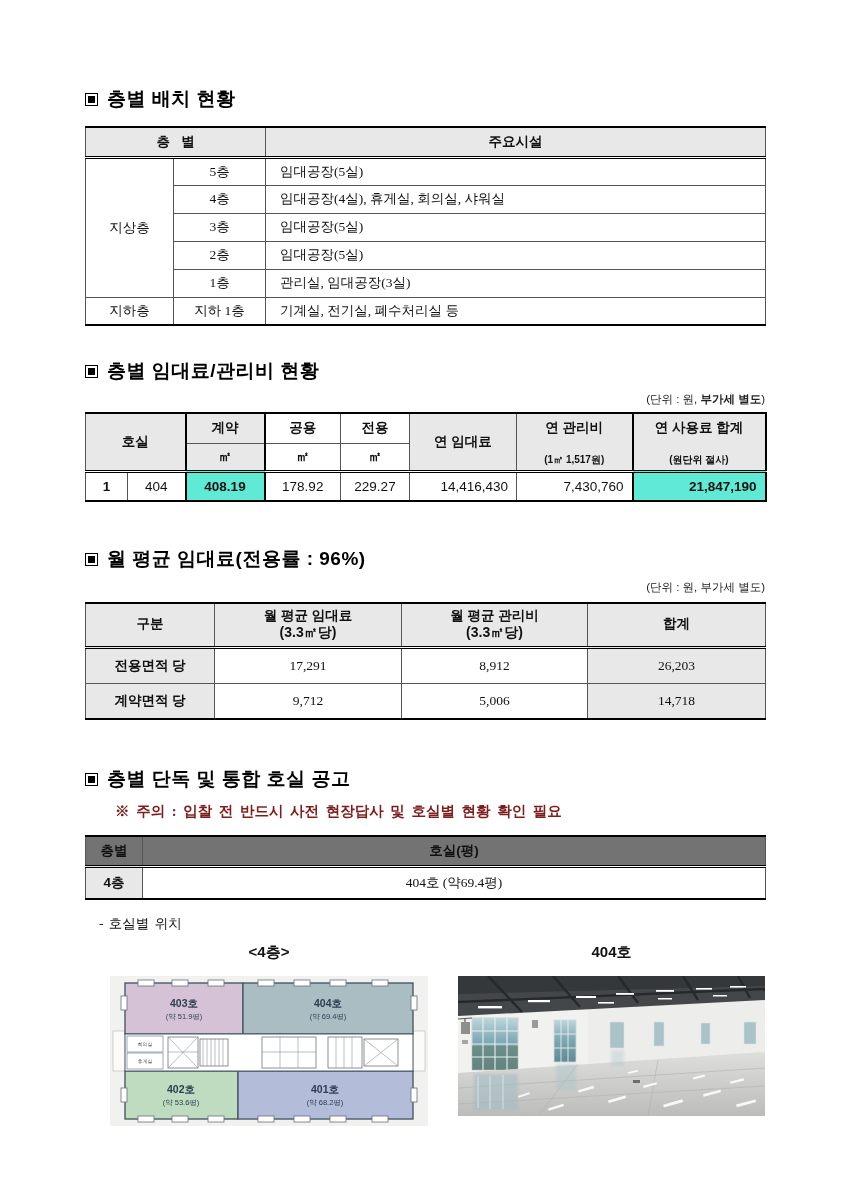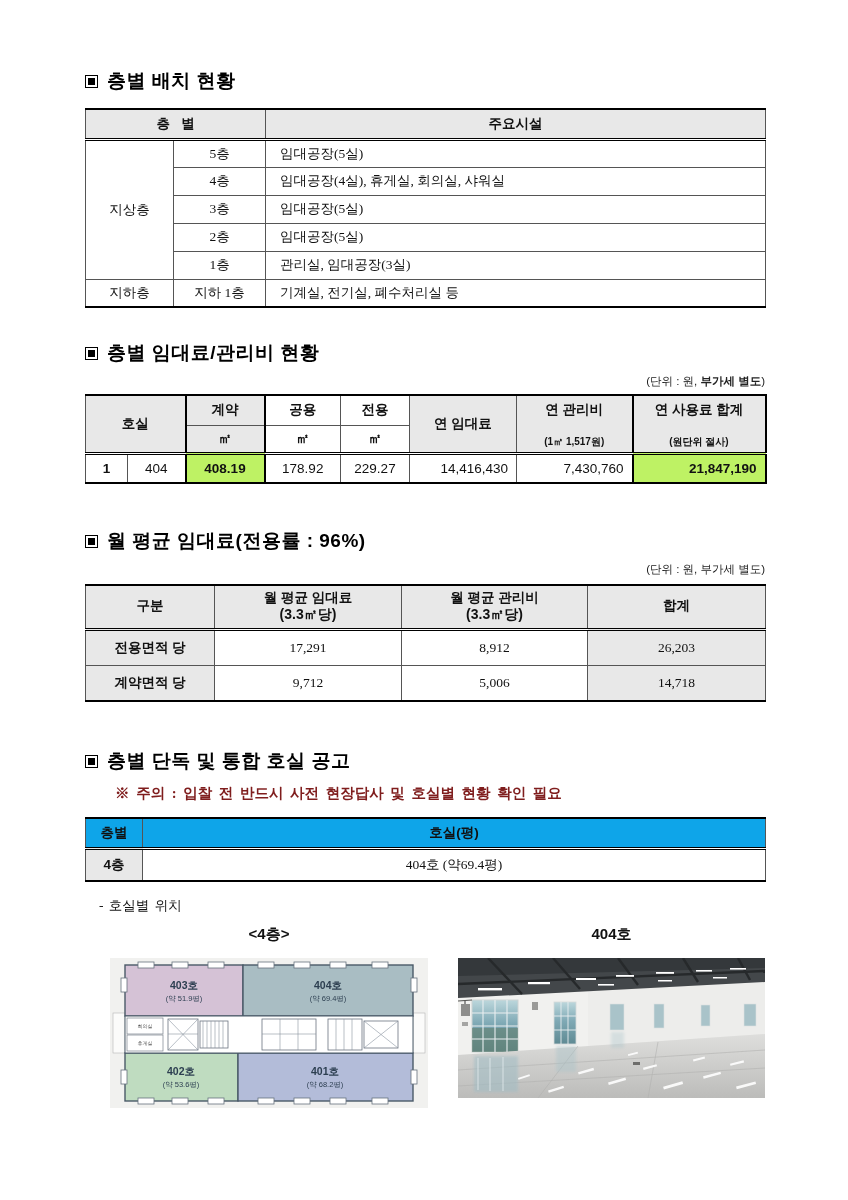--- a/index.html
+++ b/index.html
@@ -19,21 +19,21 @@
   .bullet { display:inline-block; width:13px; height:13px; border:1.5px solid #000; position:relative; margin-right:9px; flex:0 0 auto; }
   .bullet-inner { position:absolute; left:2px; top:2px; right:2px; bottom:2px; background:#000; }
 
   .unit-note { text-align:right; font-size:11.5px; color:#222; font-family:"Liberation Sans", sans-serif; }
   .unit-note b { font-weight:700; }
 
   table { border-collapse:collapse; width:680px; table-layout:fixed; }
   th, td { border:1px solid #555; font-size:13.5px; text-align:center; vertical-align:middle; padding:0 4px; }
   th { font-family:"Liberation Sans", sans-serif; font-weight:700; }
   .gray { background:#e8e8e8; }
-  .yellow { background:#bef264; }
+  .yellow { background:#5eead4; }
   .dbl { border-bottom:3px double #000 !important; }
   .pre { white-space:pre; }
   .left { text-align:left; padding-left:14px; }
   .num-r { text-align:right; padding-right:8px; font-family:"Liberation Sans", sans-serif; }
   .bold { font-weight:700; }
   small.subhdr { display:block; font-size:10px; font-weight:700; line-height:1.1; margin-top:17px; }
 
   
   .t1 { margin-top:14px; border-top:2.5px solid #000; border-bottom:2.5px solid #000; }
   .t1 th { height:30px; background:#e8e8e8; }
@@ -48,38 +48,38 @@
   .thickR { border-right:2.5px solid #000 !important; }
 
   
   .t3 { margin-top:7px; border-top:2.5px solid #000; border-bottom:2.5px solid #000;padding-left:44px; }
   .t3 th { height:44px; background:#e8e8e8; line-height:1.25; }
   .t3 td { height:36px; }
   .t3 .sub { font-size:14px; font-weight:700; display:block; }
 
   
   .t4 { margin-top:14px; border-top:2.5px solid #000; border-bottom:2.5px solid #000; }
-  .t4 th { height:30px; background:#0ea5e9; }
+  .t4 th { height:30px; background:#737373; }
   .t4 td { height:33px; }
 
   .caution {
     margin-top:10px; padding-left:30px; font-size:14.5px; font-weight:700;
     word-spacing:3px; color:#7f1d1d;
   }
   .loc-label { margin-top:15px; padding-left:14px; font-size:13.5px; word-spacing:2px; }
 
   .figures { margin-top:10px; display:flex; align-items:flex-start; }
   .fig { display:flex; flex-direction:column;gap:11px; }
   .fig-caption { font-family:"Liberation Sans", sans-serif; font-weight:800; font-size:15px; text-align:center; height:22px; }
   .fig-plan { margin-left:25px; width:318px; }
   .fig-photo { margin-left:30px; width:307px; }
 
   .mt-s2 { margin-top:32px; } .mt-note { margin-top:8px; }
   .mt-s3 { margin-top:44px; } .mt-s4 { margin-top:46px; }
-  .mt-top { margin-top:68px; }
+  .mt-top { margin-top:86px; }
 </style>
 </head>
 <body>
 
 <div class="page">
   <div class="content">
 
     <div class="sec-title mt-top">
       <span class="bullet">
           <span class="bullet-inner"></span>

